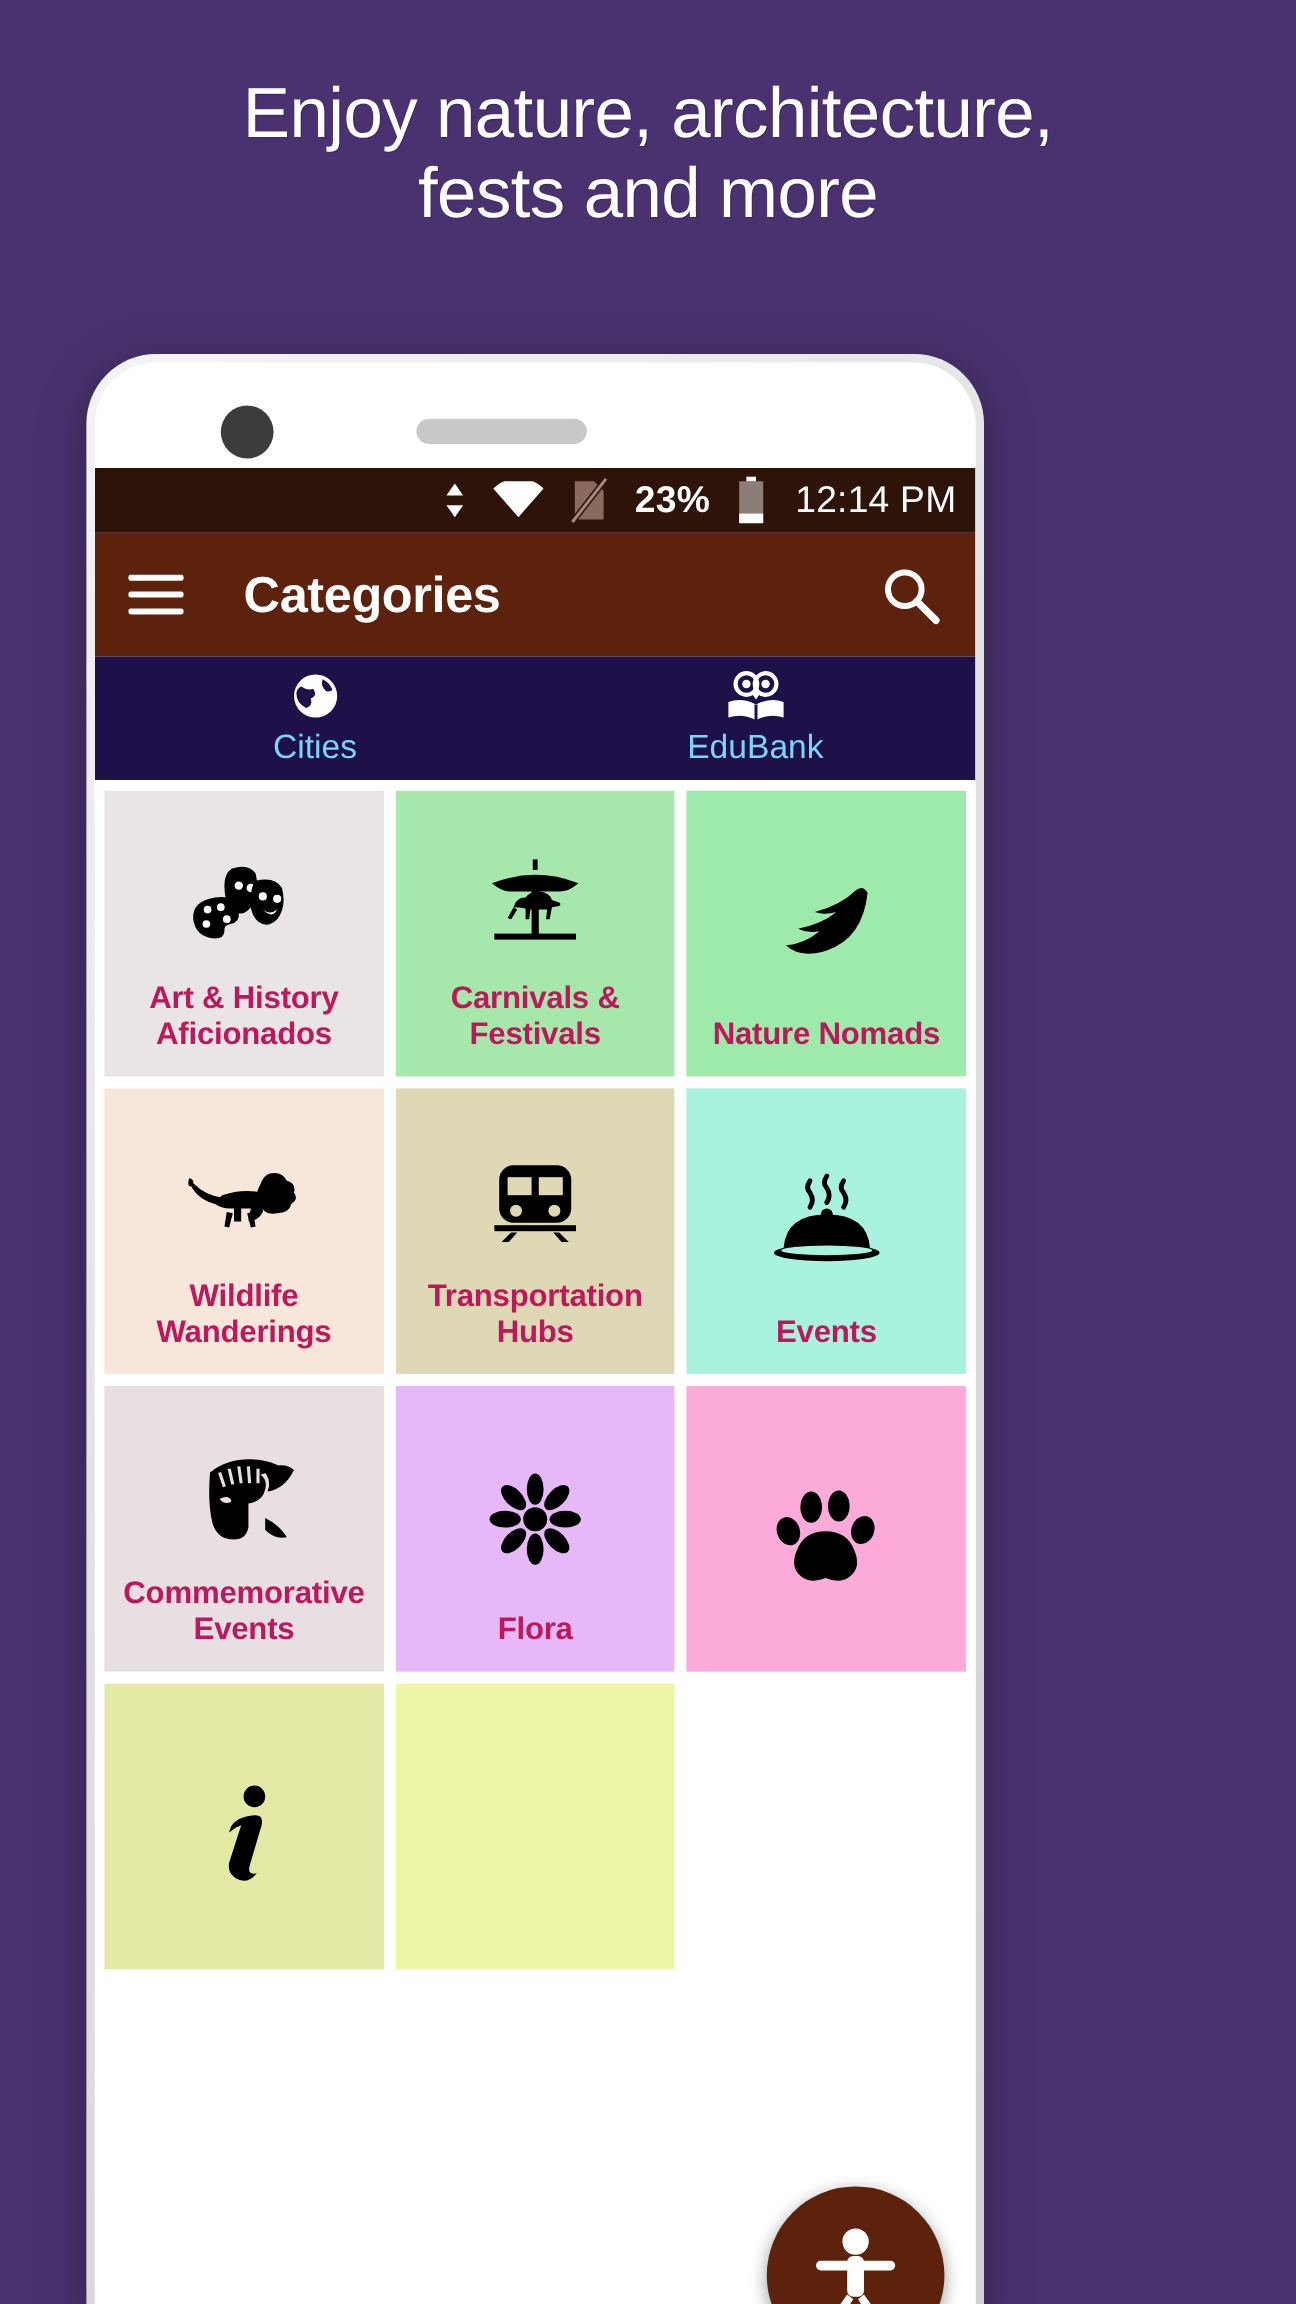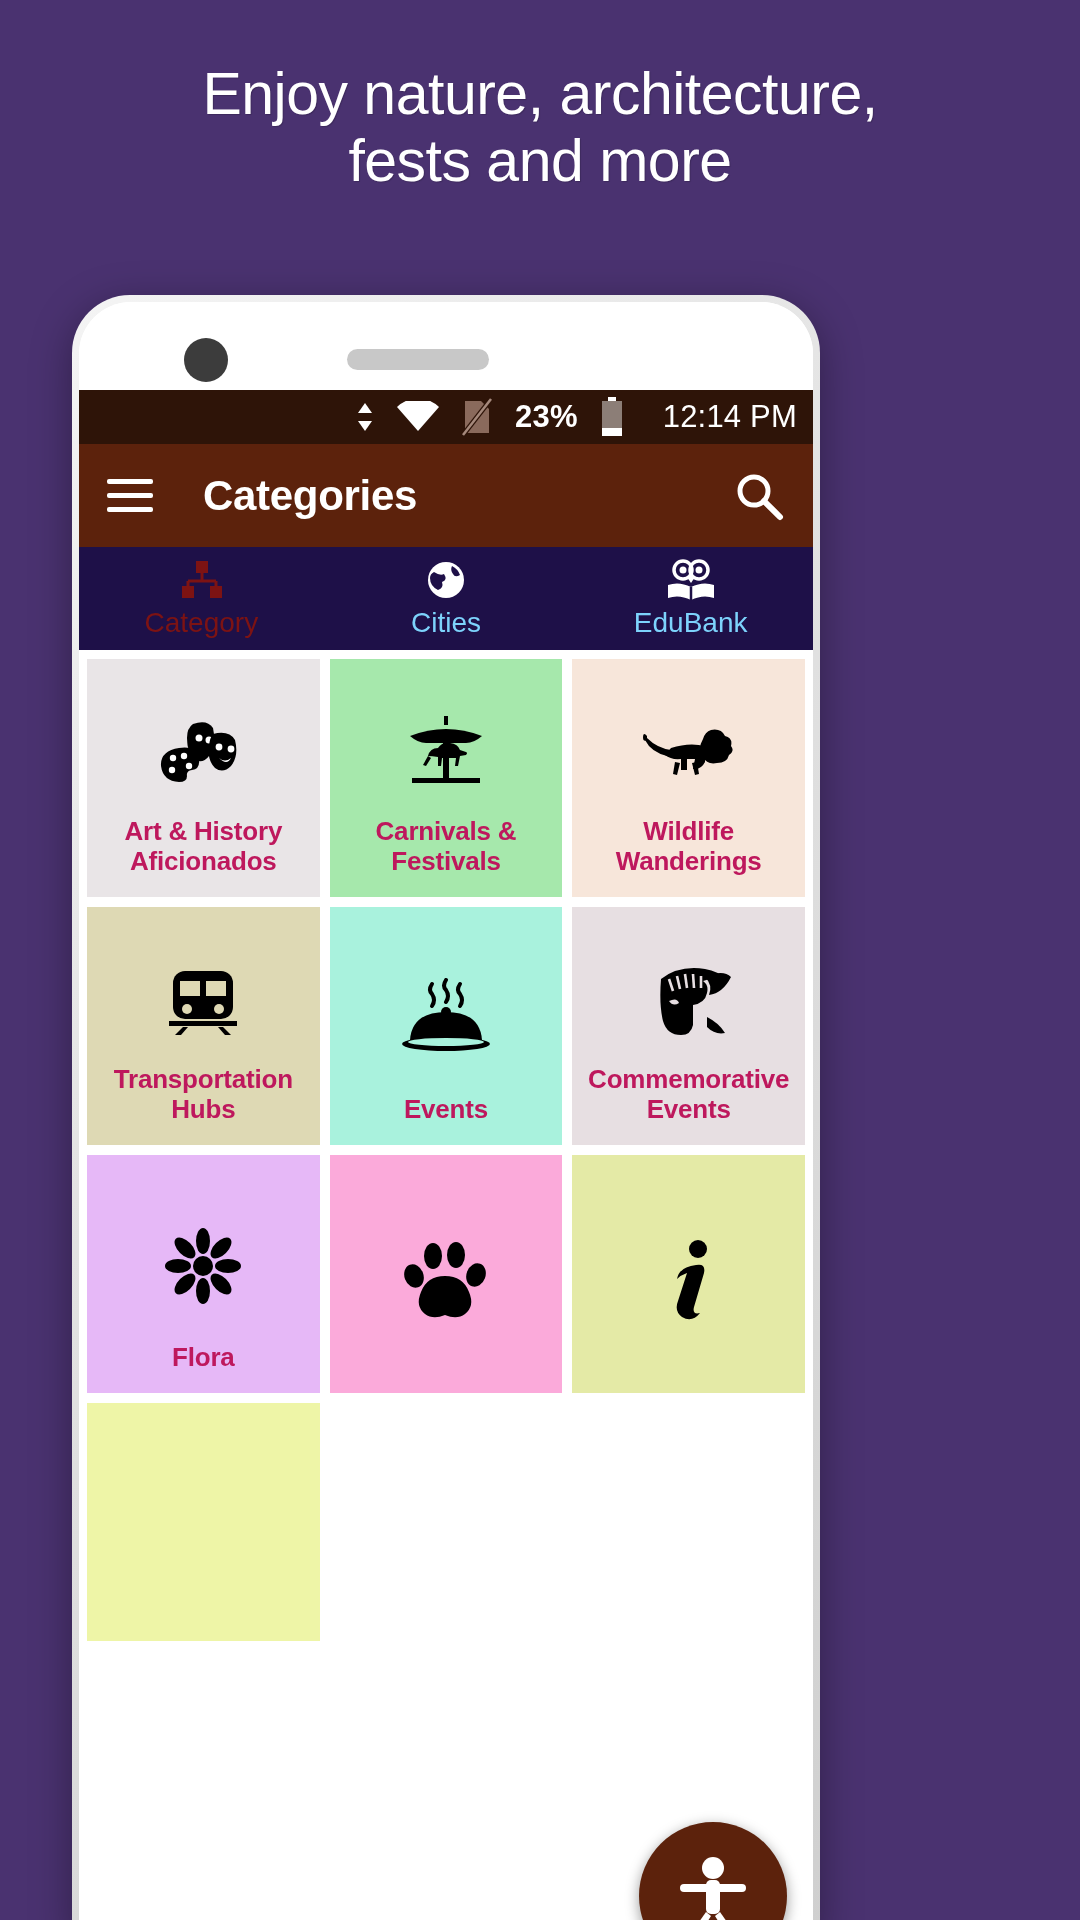--- a/index.html
+++ b/index.html
@@ -77,21 +77,21 @@
     color:#ffffff;
   }
   .sb-icon { display:flex; align-items:center; }
   .sb-pct {
     font-size:31px; font-weight:700;
     letter-spacing:0.2px;
   }
   .sb-time {
     font-size:31px; font-weight:400;
     letter-spacing:0.2px;
-    margin-left:17px;
+    margin-left:3px;
   }
 
   
   .appbar {
     height:103px;
     background:#5c220c;
     display:flex;
     align-items:center;
     padding:0 28px;
   }
@@ -238,34 +238,20 @@
       <div class="search-icon">
         <svg width="52" height="52" viewBox="0 0 52 52">
           <circle cx="21" cy="21" r="14" fill="none" stroke="#fff" stroke-width="5"></circle>
           <line x1="31" y1="31" x2="47" y2="47" stroke="#fff" stroke-width="6" stroke-linecap="round"></line>
         </svg>
       </div>
     </div>
 
     <div class="tabbar">
 
-      <div class="tab active">
-        <div class="tab-icon">
-          <svg width="44" height="40" viewBox="0 0 44 40">
-            <rect x="17" y="1" width="12" height="12" fill="#7d1313"></rect>
-            <rect x="3" y="26" width="12" height="12" fill="#7d1313"></rect>
-            <rect x="31" y="26" width="12" height="12" fill="#7d1313"></rect>
-            <line x1="23" y1="13" x2="23" y2="21" stroke="#7d1313" stroke-width="3"></line>
-            <line x1="9" y1="21" x2="37" y2="21" stroke="#7d1313" stroke-width="3"></line>
-            <line x1="9" y1="21" x2="9" y2="26" stroke="#7d1313" stroke-width="3"></line>
-            <line x1="37" y1="21" x2="37" y2="26" stroke="#7d1313" stroke-width="3"></line>
-          </svg>
-        </div>
-        <div class="tab-label">Category</div>
-      </div>
 
       <div class="tab">
         <div class="tab-icon">
           <svg width="44" height="44" viewBox="0 0 44 44">
             <circle cx="22" cy="22" r="18" fill="#fff"></circle>
             <path d="M10 14 q6 4 10 2 q4 6 -2 8 q2 6 -4 8 q-8 -4 -8 -12 q0 -4 4 -6 z" fill="#1e1048"></path>
             <path d="M28 8 q6 3 8 9 q-5 3 -7 -1 q-3 -4 -1 -8 z" fill="#1e1048"></path>
           </svg>
         </div>
         <div class="tab-label">Cities</div>
@@ -317,20 +303,28 @@
             <path d="M6 20 q36 -14 72 0 q-8 7 -16 7 h-40 q-8 0 -16 -7 z" fill="#000"></path>
             <rect x="39" y="22" width="6" height="42" fill="#000"></rect>
             <path d="M24 40 q2 -8 10 -8 q4 -6 12 -5 q8 1 10 7 l6 2 q2 1 0 3 l-6 1 l-2 10 l-3 0 l1 -8 l-14 0 l-1 8 l-3 0 l0 -9 q-6 -1 -10 -1 z" fill="#000"></path>
             <path d="M24 40 l-5 9 l3 1 l5 -8 z" fill="#000"></path>
             <rect x="8" y="62" width="68" height="5" fill="#000"></rect>
           </svg>
         </div>
         <div class="tile-label">Carnivals &amp; Festivals</div>
       </div>
 
+      <div class="tile" style="background:#9eeaaa">
+        <div class="tile-icon">
+          <svg width="80" height="64" viewBox="0 0 80 64">
+            <path d="M74 6 q-4 38 -34 48 q-22 7 -34 -4 q16 -2 28 -12 q-10 2 -18 -2 q20 -4 32 -14 q-10 3 -18 0 q22 -6 34 -18 q6 -5 10 2 z" fill="#000"></path>
+          </svg>
+        </div>
+        <div class="tile-label">Nature Nomads</div>
+      </div>
 
 
       <div class="tile" style="background:#f7e6da">
         <div class="tile-icon">
           <svg width="96" height="60" viewBox="0 0 96 60">
             <path d="M70 6 q10 -2 14 6 q8 2 6 10 q4 5 -2 9 q-2 8 -12 8 q-10 2 -14 -6 q-6 -8 0 -18 q2 -7 8 -9 z" fill="#000"></path>
             <path d="M30 24 q18 -6 34 -2 l0 16 q-4 8 -12 7 l2 -10 l-8 0 l0 11 l-6 0 l0 -11 q-10 1 -16 -4 z" fill="#000"></path>
             <path d="M34 38 l-2 12 l4 1 l3 -12 z" fill="#000"></path>
             <path d="M56 38 l2 12 l-4 1 l-3 -12 z" fill="#000"></path>
             <path d="M30 26 q-14 -2 -24 -12 q-4 -3 -2 2 q6 12 22 16 z" fill="#000"></path>

